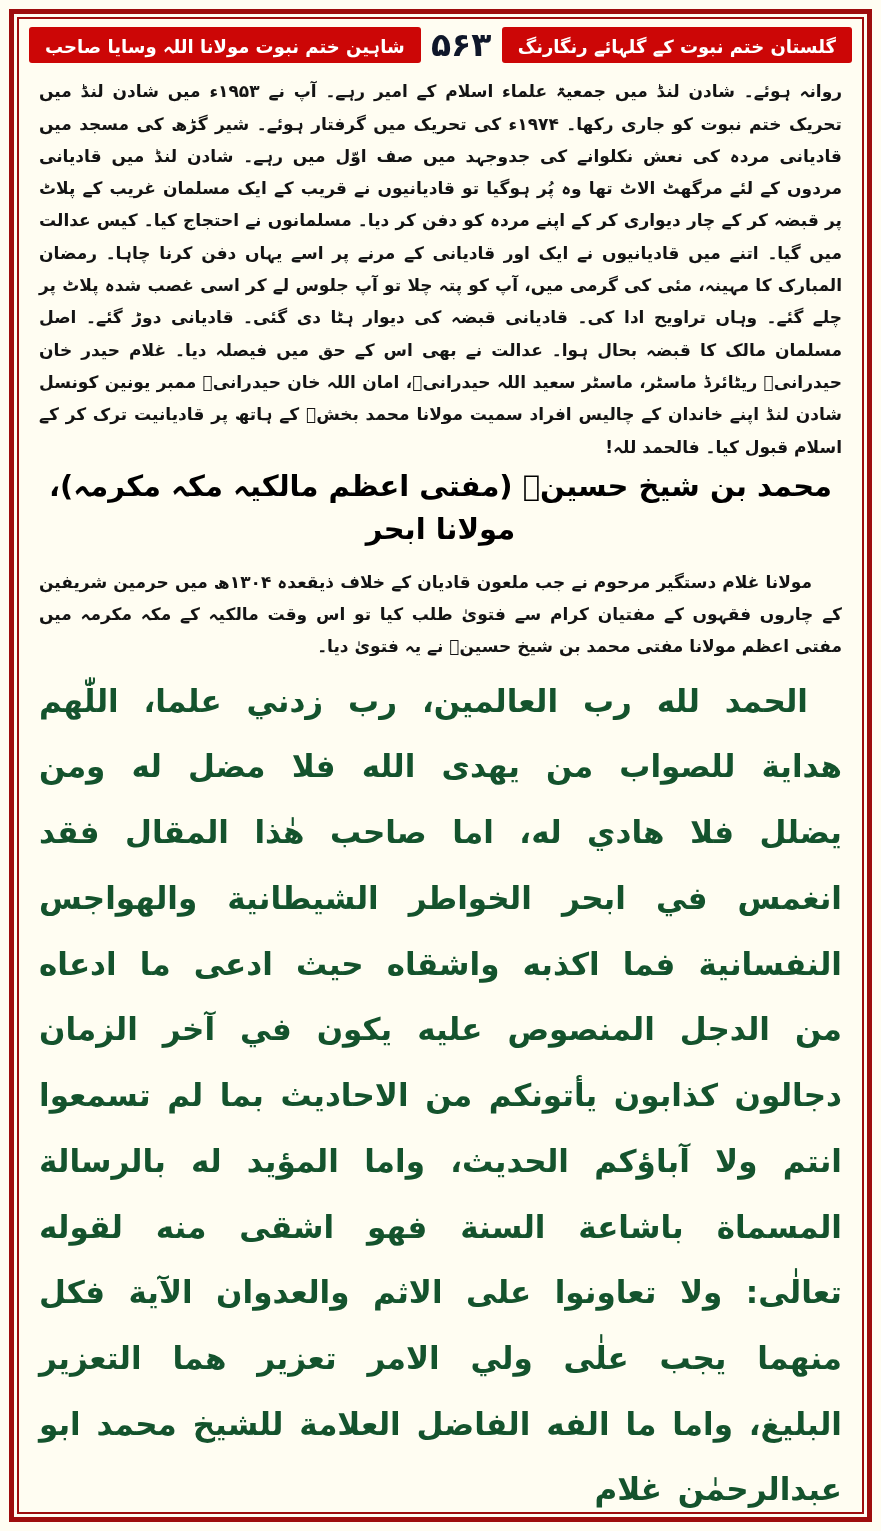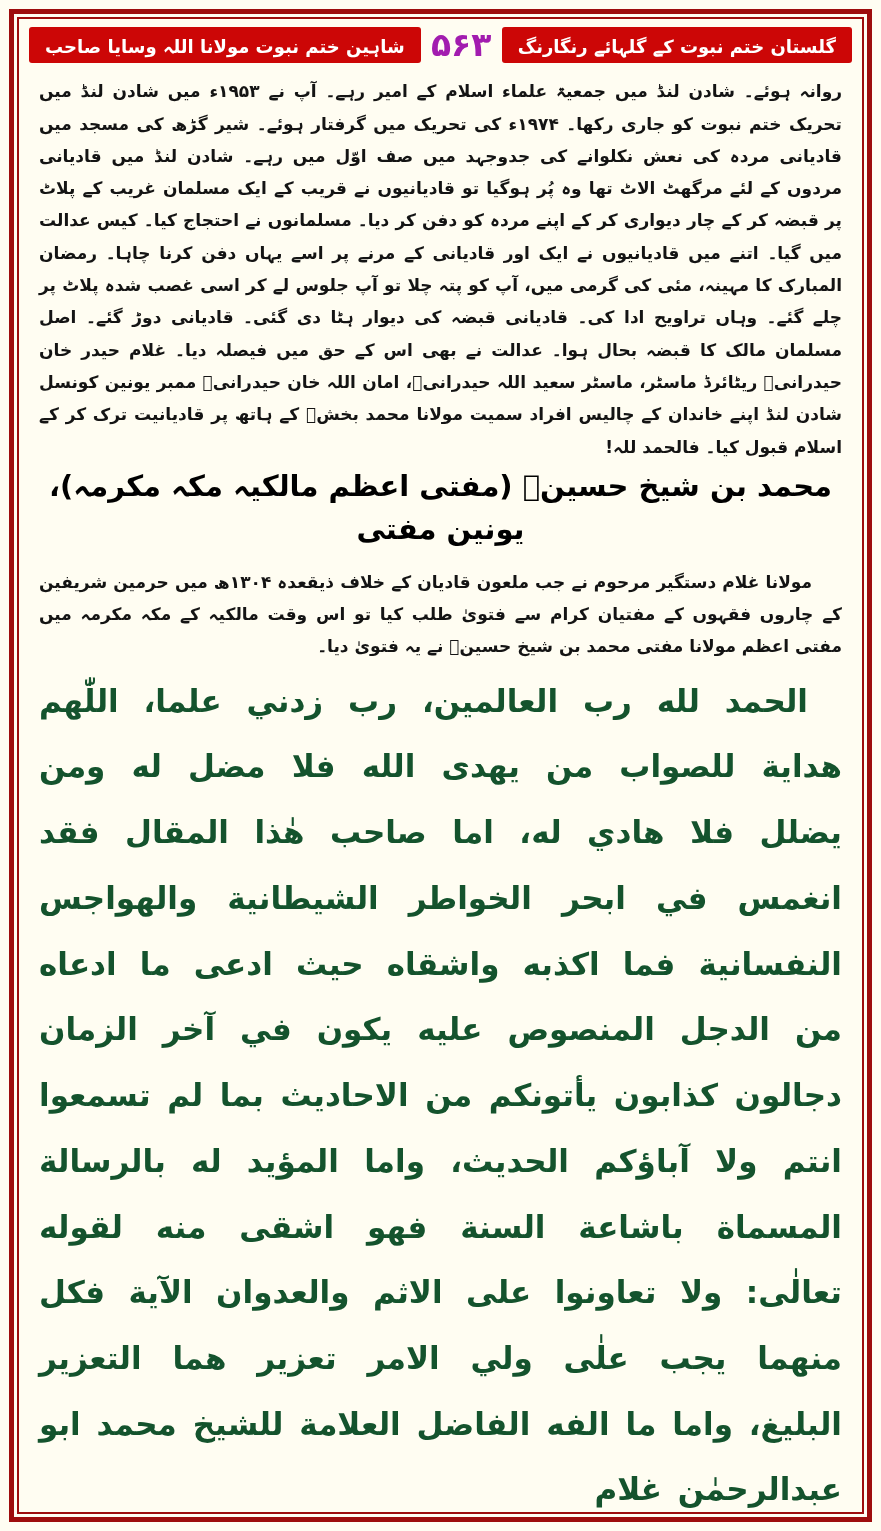--- a/index.html
+++ b/index.html
@@ -36,21 +36,21 @@
     font-weight:bold;
     font-size:18px;
     padding:8px 16px 6px 16px;
     border-radius:3px;
     display:flex; align-items:center;
     white-space:nowrap;
   }
   .page-number {
     flex:1;
     text-align:center;
-    color:#a21caf;
+    color:#0f172a;
     font-weight:bold;
     font-size:33px;
     line-height:1.1;
     align-self:center;
   }
 
   
   .content {
     flex:1;
     padding:10px 20px 0 20px;
@@ -115,21 +115,21 @@
       <div class="header">
         <div class="header-strip" dir="rtl">شاہین ختم نبوت مولانا اللہ وسایا صاحب</div>
         <div class="page-number">۵۶۳</div>
         <div class="header-strip" dir="rtl">گلستان ختم نبوت کے گلہائے رنگارنگ</div>
       </div>
 
       <div class="content">
         <p class="body-text">روانہ ہوئے۔ شادن لنڈ میں جمعیۃ علماء اسلام کے امیر رہے۔ آپ نے ۱۹۵۳ء میں شادن لنڈ میں تحریک ختم نبوت کو جاری رکھا۔ ۱۹۷۴ء کی تحریک میں گرفتار ہوئے۔ شیر گڑھ کی مسجد میں قادیانی مردہ کی نعش نکلوانے کی جدوجہد میں صف اوّل میں رہے۔ شادن لنڈ میں قادیانی مردوں کے لئے مرگھٹ الاٹ تھا وہ پُر ہوگیا تو قادیانیوں نے قریب کے ایک مسلمان غریب کے پلاٹ پر قبضہ کر کے چار دیواری کر کے اپنے مردہ کو دفن کر دیا۔ مسلمانوں نے احتجاج کیا۔ کیس عدالت میں گیا۔ اتنے میں قادیانیوں نے ایک اور قادیانی کے مرنے پر اسے یہاں دفن کرنا چاہا۔ رمضان المبارک کا مہینہ، مئی کی گرمی میں، آپ کو پتہ چلا تو آپ جلوس لے کر اسی غصب شدہ پلاٹ پر چلے گئے۔ وہاں تراویح ادا کی۔ قادیانی قبضہ کی دیوار ہٹا دی گئی۔ قادیانی دوڑ گئے۔ اصل مسلمان مالک کا قبضہ بحال ہوا۔ عدالت نے بھی اس کے حق میں فیصلہ دیا۔ غلام حیدر خان حیدرانیؒ ریٹائرڈ ماسٹر، ماسٹر سعید اللہ حیدرانیؒ، امان اللہ خان حیدرانیؒ ممبر یونین کونسل شادن لنڈ اپنے خاندان کے چالیس افراد سمیت مولانا محمد بخشؒ کے ہاتھ پر قادیانیت ترک کر کے اسلام قبول کیا۔ فالحمد للہ!</p>
 
 
-        <h2 class="entry-title">محمد بن شیخ حسینؒ (مفتی اعظم مالکیہ مکہ مکرمہ)، یونین مفتی</h2>
+        <h2 class="entry-title">محمد بن شیخ حسینؒ (مفتی اعظم مالکیہ مکہ مکرمہ)، مولانا ابحر</h2>
 
         <p class="body-text indented">مولانا غلام دستگیر مرحوم نے جب ملعون قادیان کے خلاف ذیقعدہ ۱۳۰۴ھ میں حرمین شریفین کے چاروں فقہوں کے مفتیان کرام سے فتویٰ طلب کیا تو اس وقت مالکیہ کے مکہ مکرمہ میں مفتی اعظم مولانا مفتی محمد بن شیخ حسینؒ نے یہ فتویٰ دیا۔</p>
 
         <p class="arabic-text">الحمد لله رب العالمين، رب زدني علما، اللّٰهم هداية للصواب من يهدى الله فلا مضل له ومن يضلل فلا هادي له، اما صاحب هٰذا المقال فقد انغمس في ابحر الخواطر الشيطانية والهواجس النفسانية فما اكذبه واشقاه حيث ادعى ما ادعاه من الدجل المنصوص عليه يكون في آخر الزمان دجالون كذابون يأتونكم من الاحاديث بما لم تسمعوا انتم ولا آباؤكم الحديث، واما المؤيد له بالرسالة المسماة باشاعة السنة فهو اشقى منه لقوله تعالٰى: ولا تعاونوا على الاثم والعدوان الآية فكل منهما يجب علٰى ولي الامر تعزير هما التعزير البليغ، واما ما الفه الفاضل العلامة للشيخ محمد ابو عبدالرحمٰن غلام</p>
       </div>
 
       <div class="footer">
         <span class="footer-website">www.amtkn.com</span>
         <span class="footer-facebook">www.facebook.com/amtkn313</span>
       </div>

